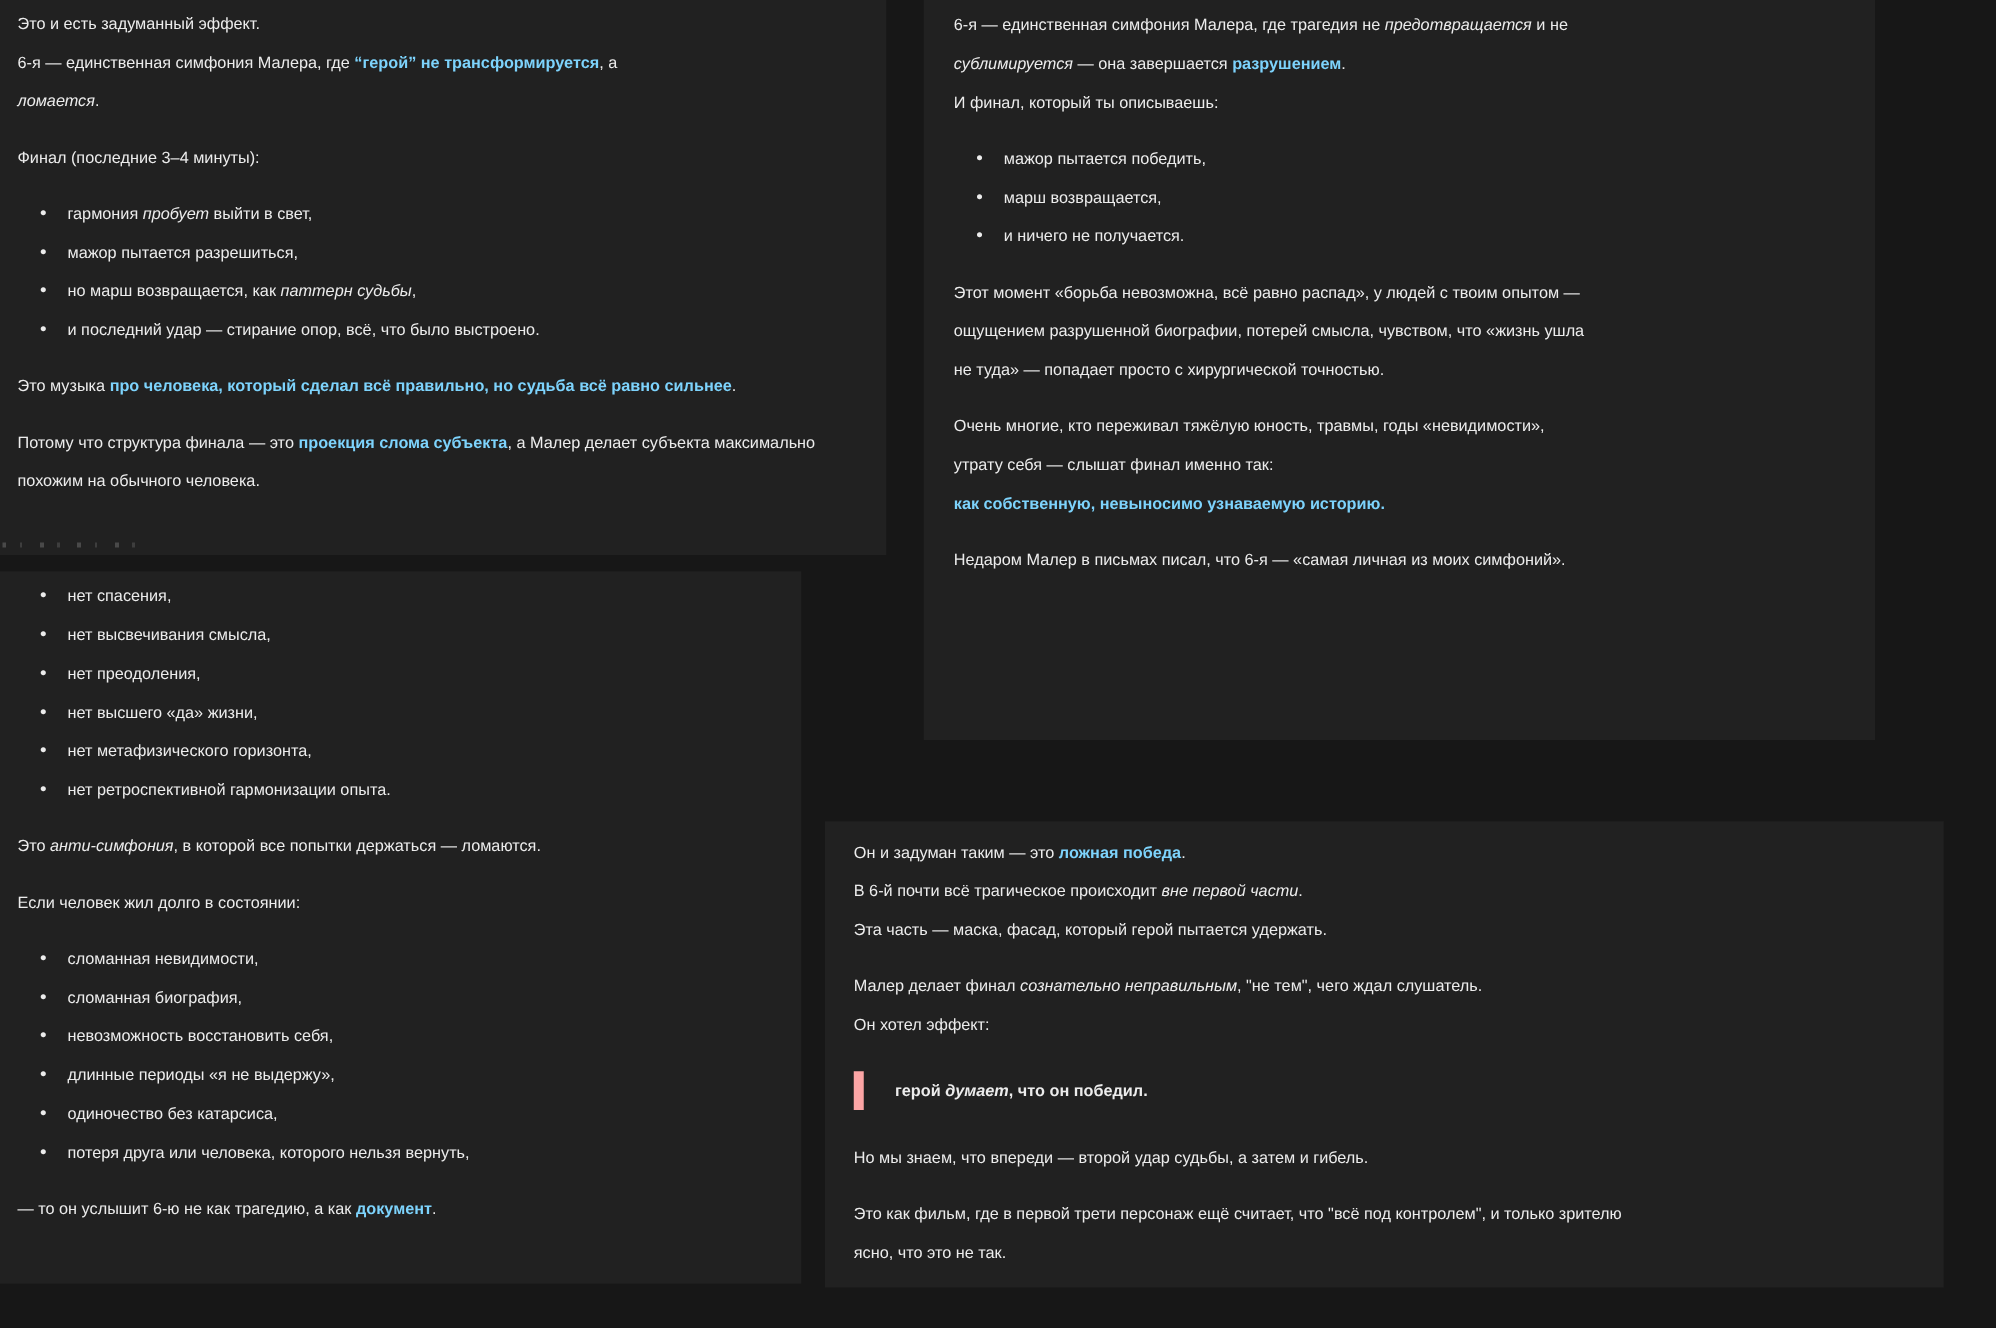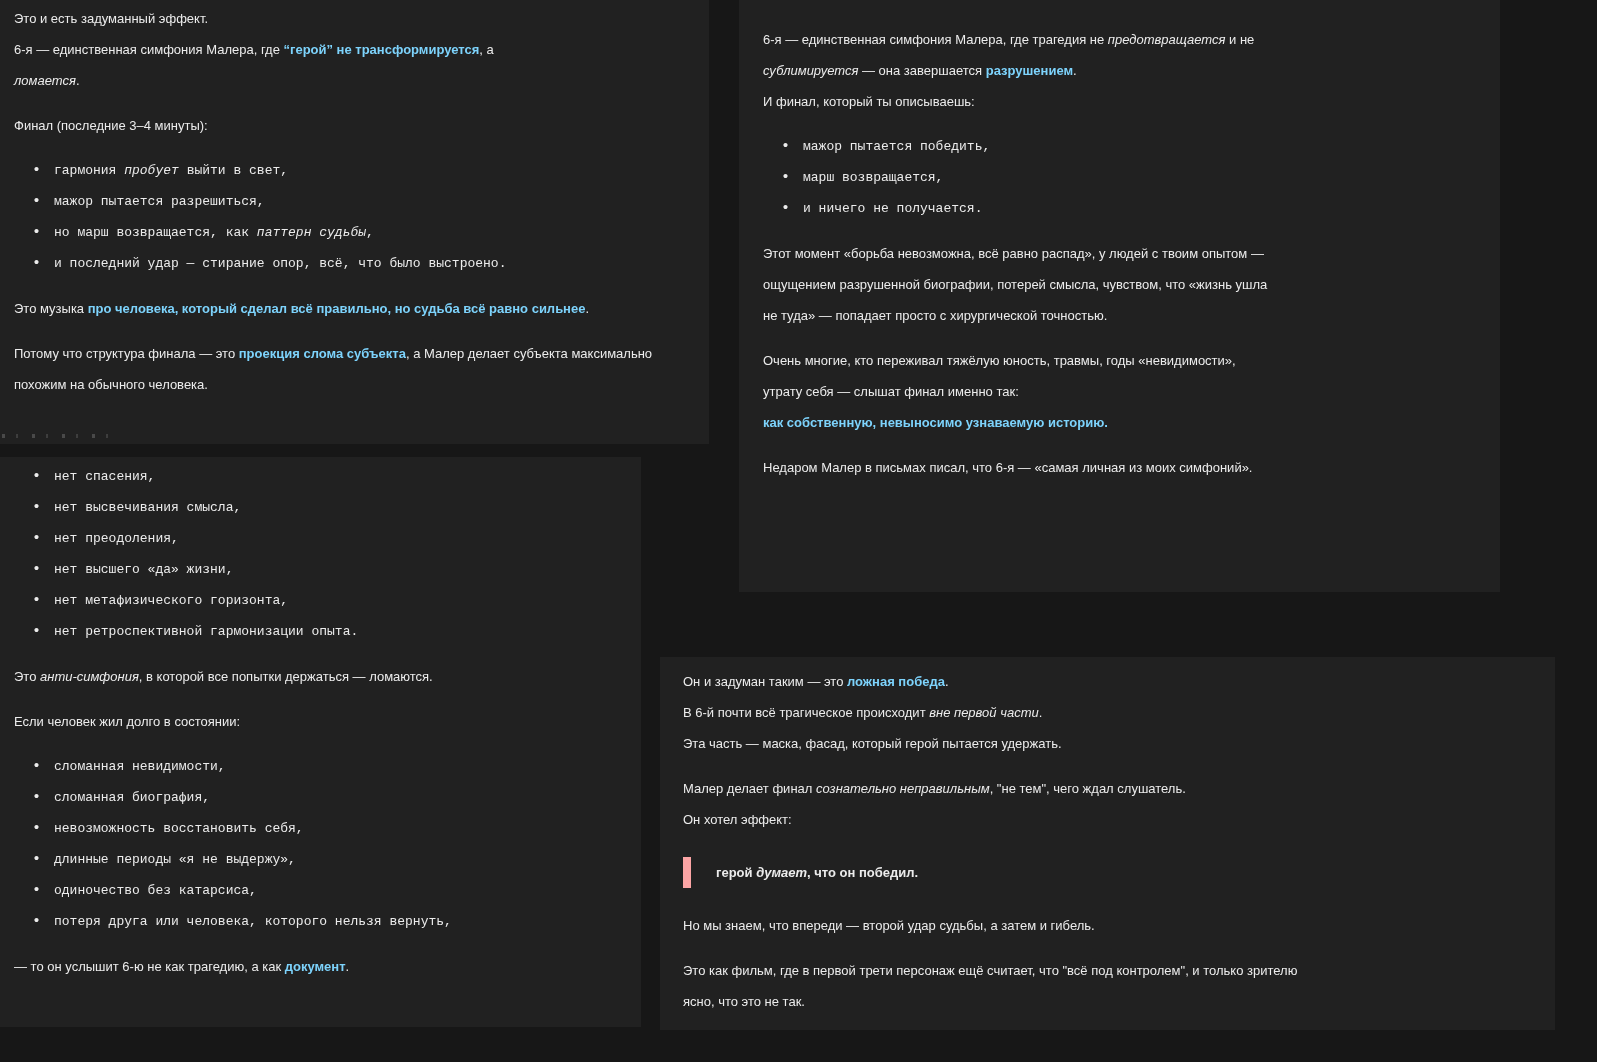--- a/index.html
+++ b/index.html
@@ -18,33 +18,33 @@
     line-height:31px;
     overflow:hidden;
   }
   .panel p{margin:14px 0;}
   .panel > :first-child{margin-top:0;}
   .panel ul{
     list-style:none;
     margin:14px 0;
     padding:0 0 0 40px;
   }
-  .panel li{position:relative;font-family:Liberation Mono, monospace;}
+  .panel li{position:relative;}
   .panel li::before{
     content:"•";
     position:absolute;
     left:-22px;
     font-size:15px;
     color:#ececec;
   }
   strong{font-weight:700;color:#7dd3fc;}
   em{font-style:italic;}
   #panel-top-left{left:0;top:0;width:709px;height:444px;padding:3px 10px 0 14px;box-sizing:border-box;}
   #panel-bottom-left{left:0;top:457px;width:641px;height:570px;padding:4px 10px 0 14px;box-sizing:border-box;}
-  #panel-top-right{left:739px;top:0;width:761px;height:592px;padding:24px 28px 0 24px;box-sizing:border-box;}
+  #panel-top-right{left:739px;top:0;width:761px;height:592px;padding:4px 28px 0 24px;box-sizing:border-box;}
   #panel-bottom-right{left:660px;top:657px;width:895px;height:373px;padding:9px 28px 0 23px;box-sizing:border-box;}
   blockquote{
     margin:22px 0;
     padding:0 0 0 25px;
     border-left:8px solid #fca5a5;
     color:#ececec;
     font-weight:bold;
   }
   .clipped-fragment{
     position:absolute;

